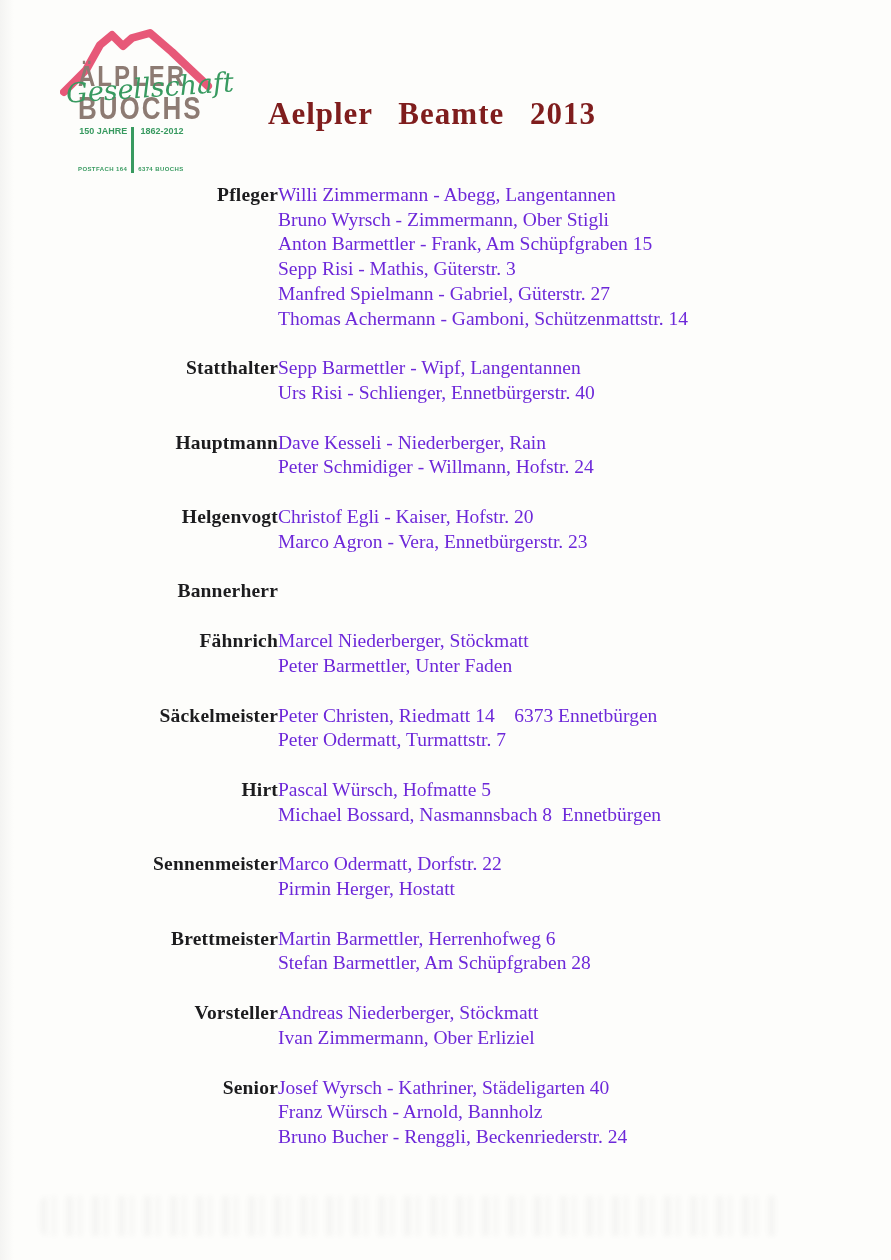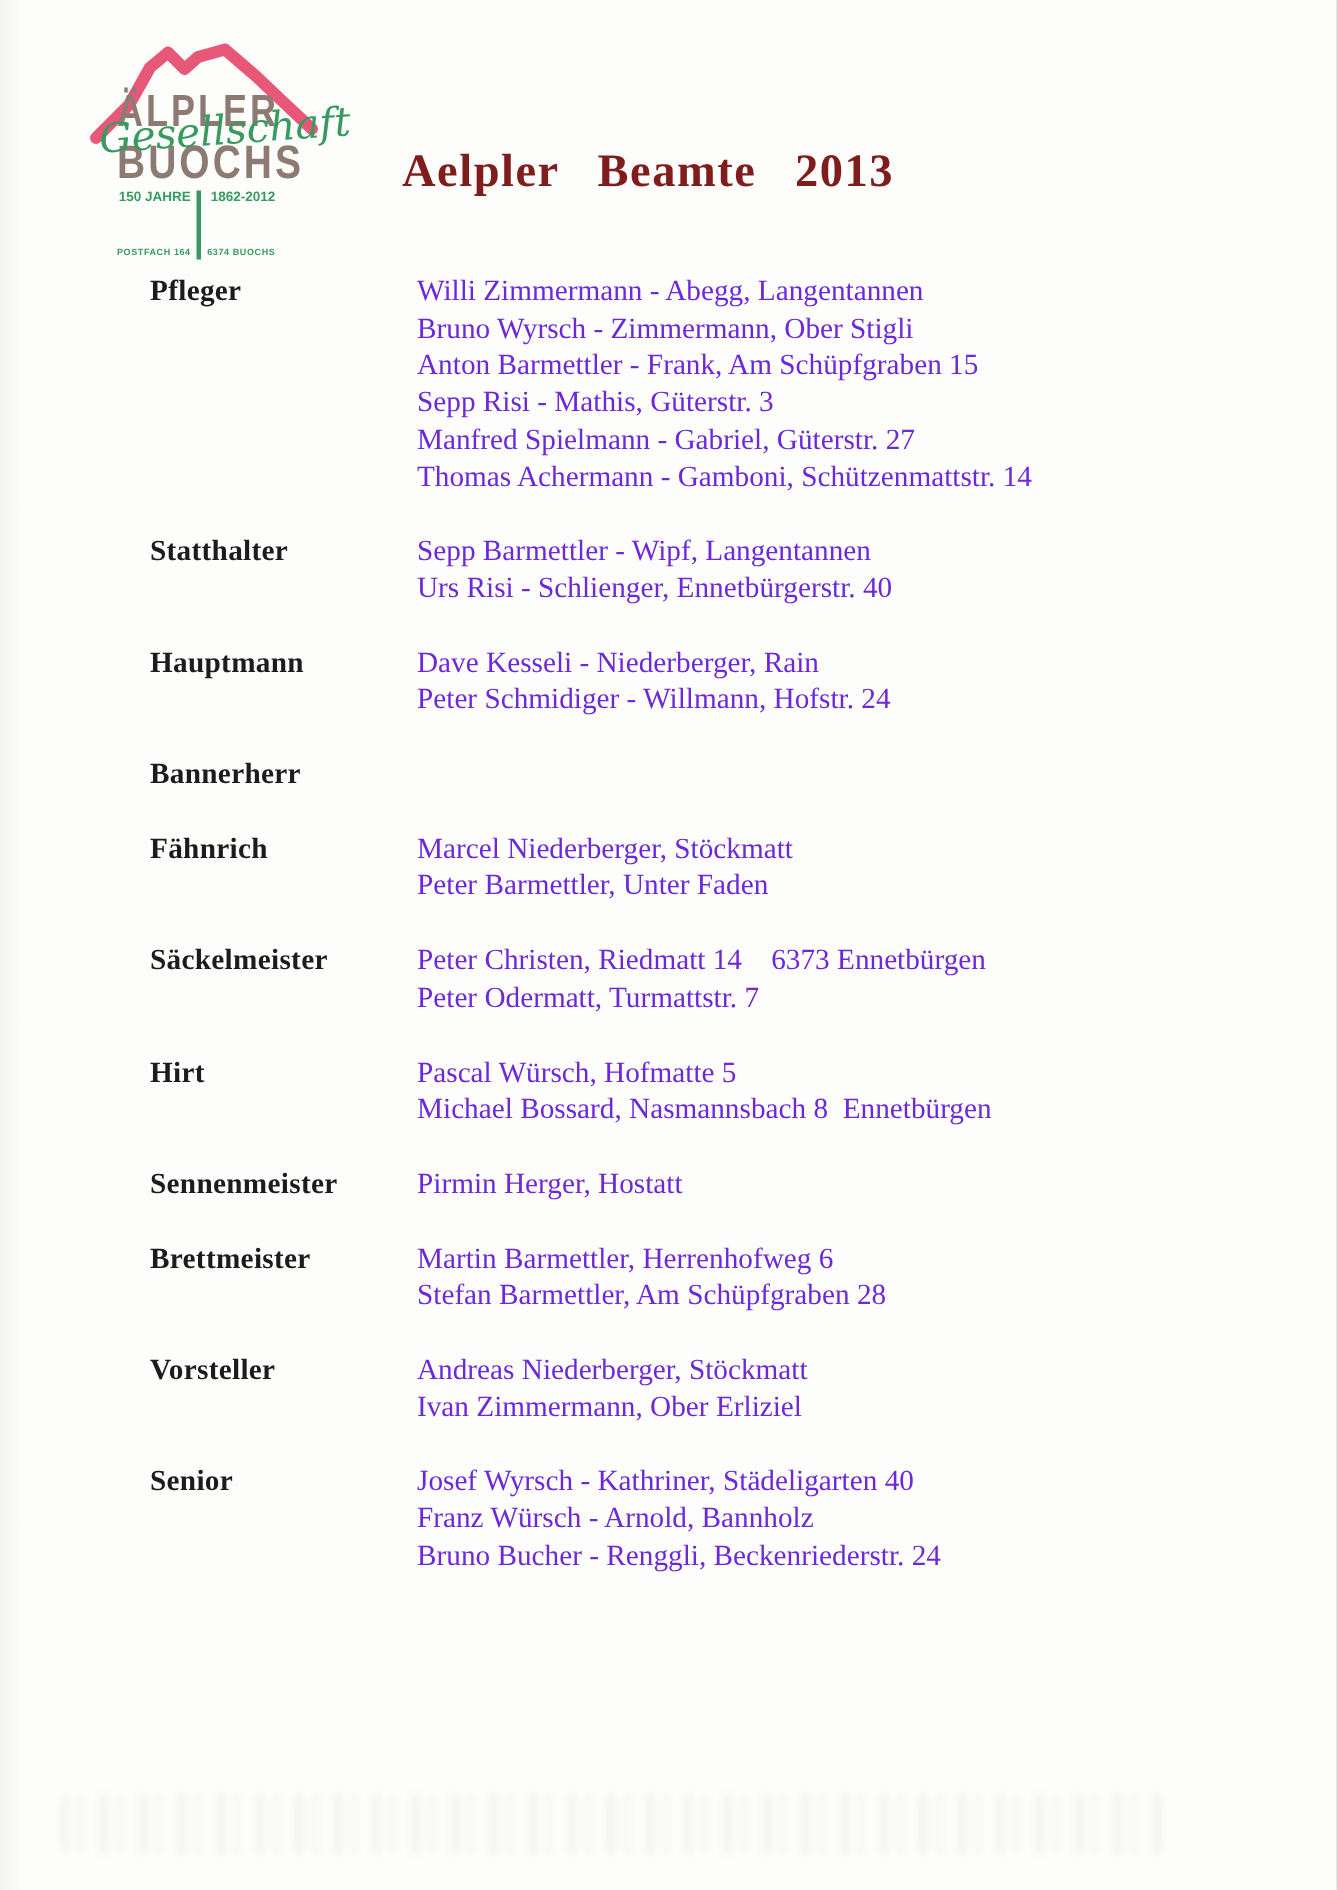--- a/index.html
+++ b/index.html
@@ -63,21 +63,21 @@
     letter-spacing:1px;word-spacing:0.55em;
     white-space:nowrap;
   }
 
   
   .content{position:absolute;left:100px;top:183px;width:700px;}
   .section{display:flex;margin-bottom:25px;}
   .role{
     width:178px;flex:0 0 178px;
     font-weight:bold;font-size:19.5px;line-height:24.7px;
-    color:#1c1c1e;letter-spacing:.2px;
+    color:#1c1c1e;letter-spacing:.2px;text-align:right;
   }
   .people{flex:1;}
   .person{
     font-size:19.5px;line-height:24.7px;color:#6d28d9;
     white-space:pre-wrap;
   }
 
   
   .bleed{
     position:absolute;left:40px;top:1196px;width:740px;height:40px;
@@ -137,20 +137,27 @@
   </div>
 
   <div class="section">
     <div class="role">Hauptmann</div>
     <div class="people">
           <div class="person">Dave Kesseli - Niederberger, Rain</div>
           <div class="person">Peter Schmidiger - Willmann, Hofstr. 24</div>
         </div>
   </div>
 
+  <div class="section">
+    <div class="role">Helgenvogt</div>
+    <div class="people">
+          <div class="person">Christof Egli - Kaiser, Hofstr. 20</div>
+          <div class="person">Marco Agron - Vera, Ennetbürgerstr. 23</div>
+        </div>
+  </div>
 
   <div class="section">
     <div class="role">Bannerherr</div>
   </div>
 
   <div class="section">
     <div class="role">Fähnrich</div>
     <div class="people">
           <div class="person">Marcel Niederberger, Stöckmatt</div>
           <div class="person">Peter Barmettler, Unter Faden</div>
@@ -169,20 +176,21 @@
     <div class="role">Hirt</div>
     <div class="people">
           <div class="person">Pascal Würsch, Hofmatte 5</div>
           <div class="person">Michael Bossard, Nasmannsbach 8  Ennetbürgen</div>
         </div>
   </div>
 
   <div class="section">
     <div class="role">Sennenmeister</div>
     <div class="people">
+          <div class="person">Marco Odermatt, Dorfstr. 22</div>
           <div class="person">Pirmin Herger, Hostatt</div>
         </div>
   </div>
 
   <div class="section">
     <div class="role">Brettmeister</div>
     <div class="people">
           <div class="person">Martin Barmettler, Herrenhofweg 6</div>
           <div class="person">Stefan Barmettler, Am Schüpfgraben 28</div>
         </div>

